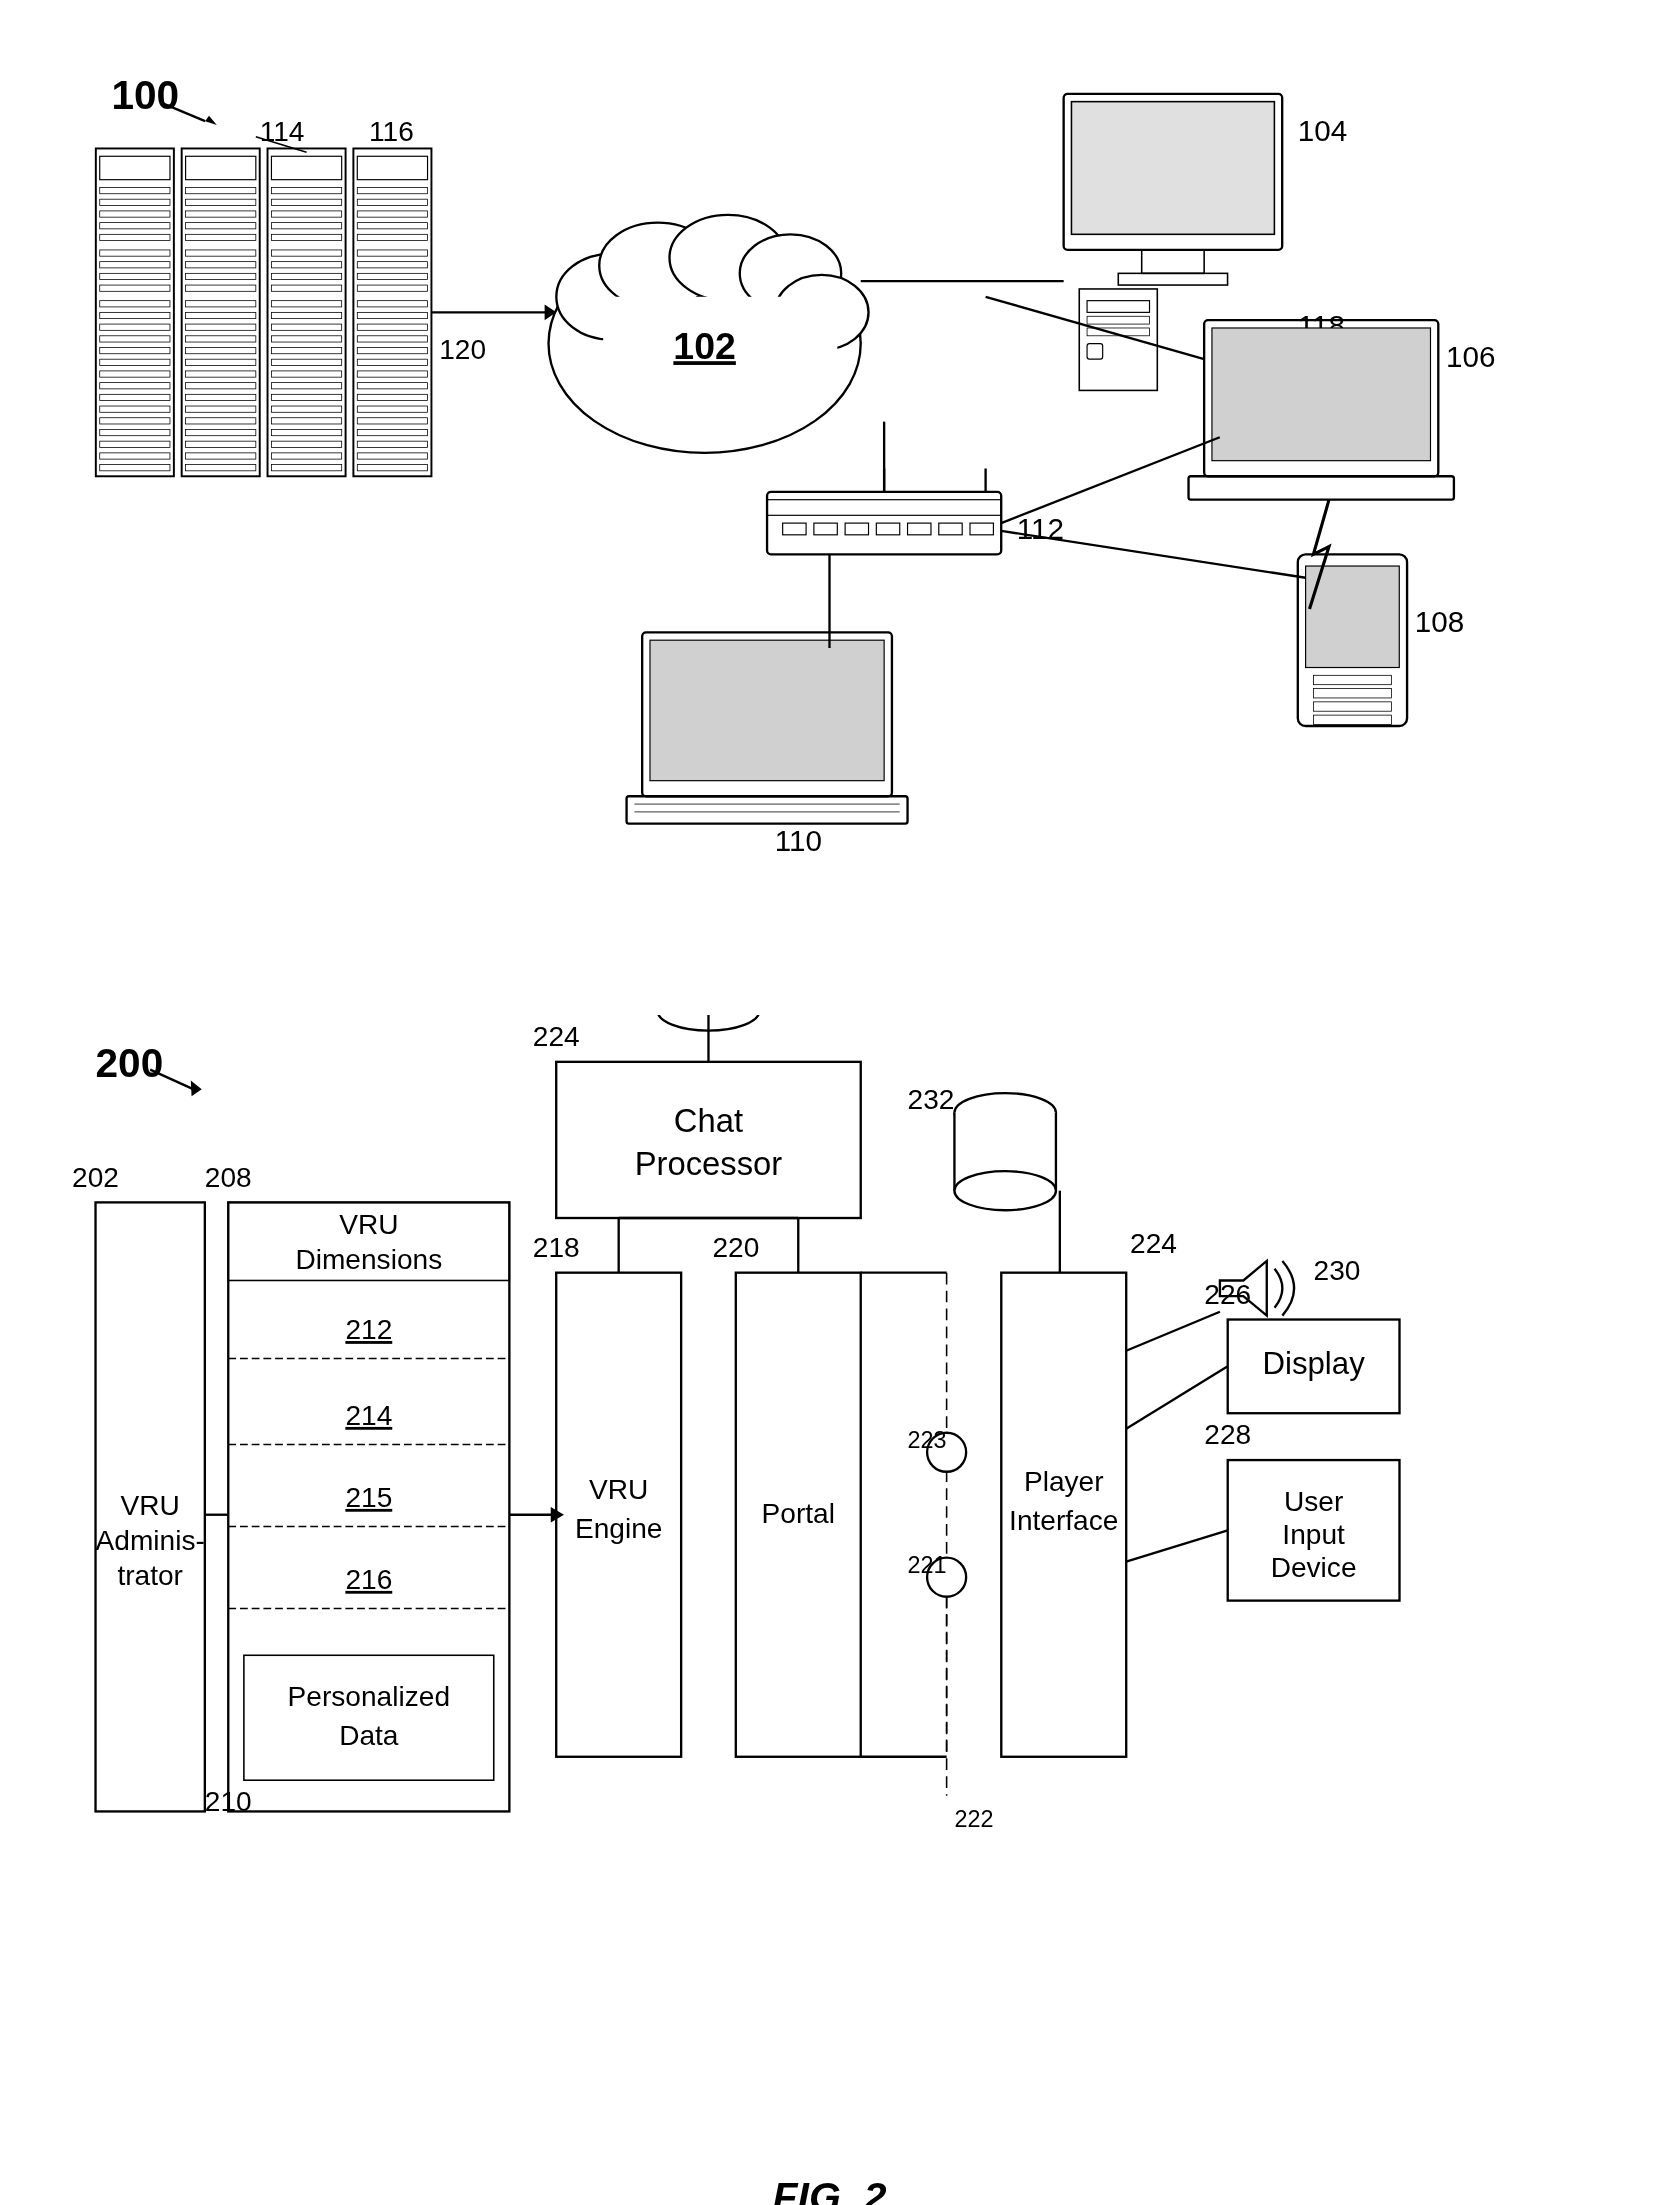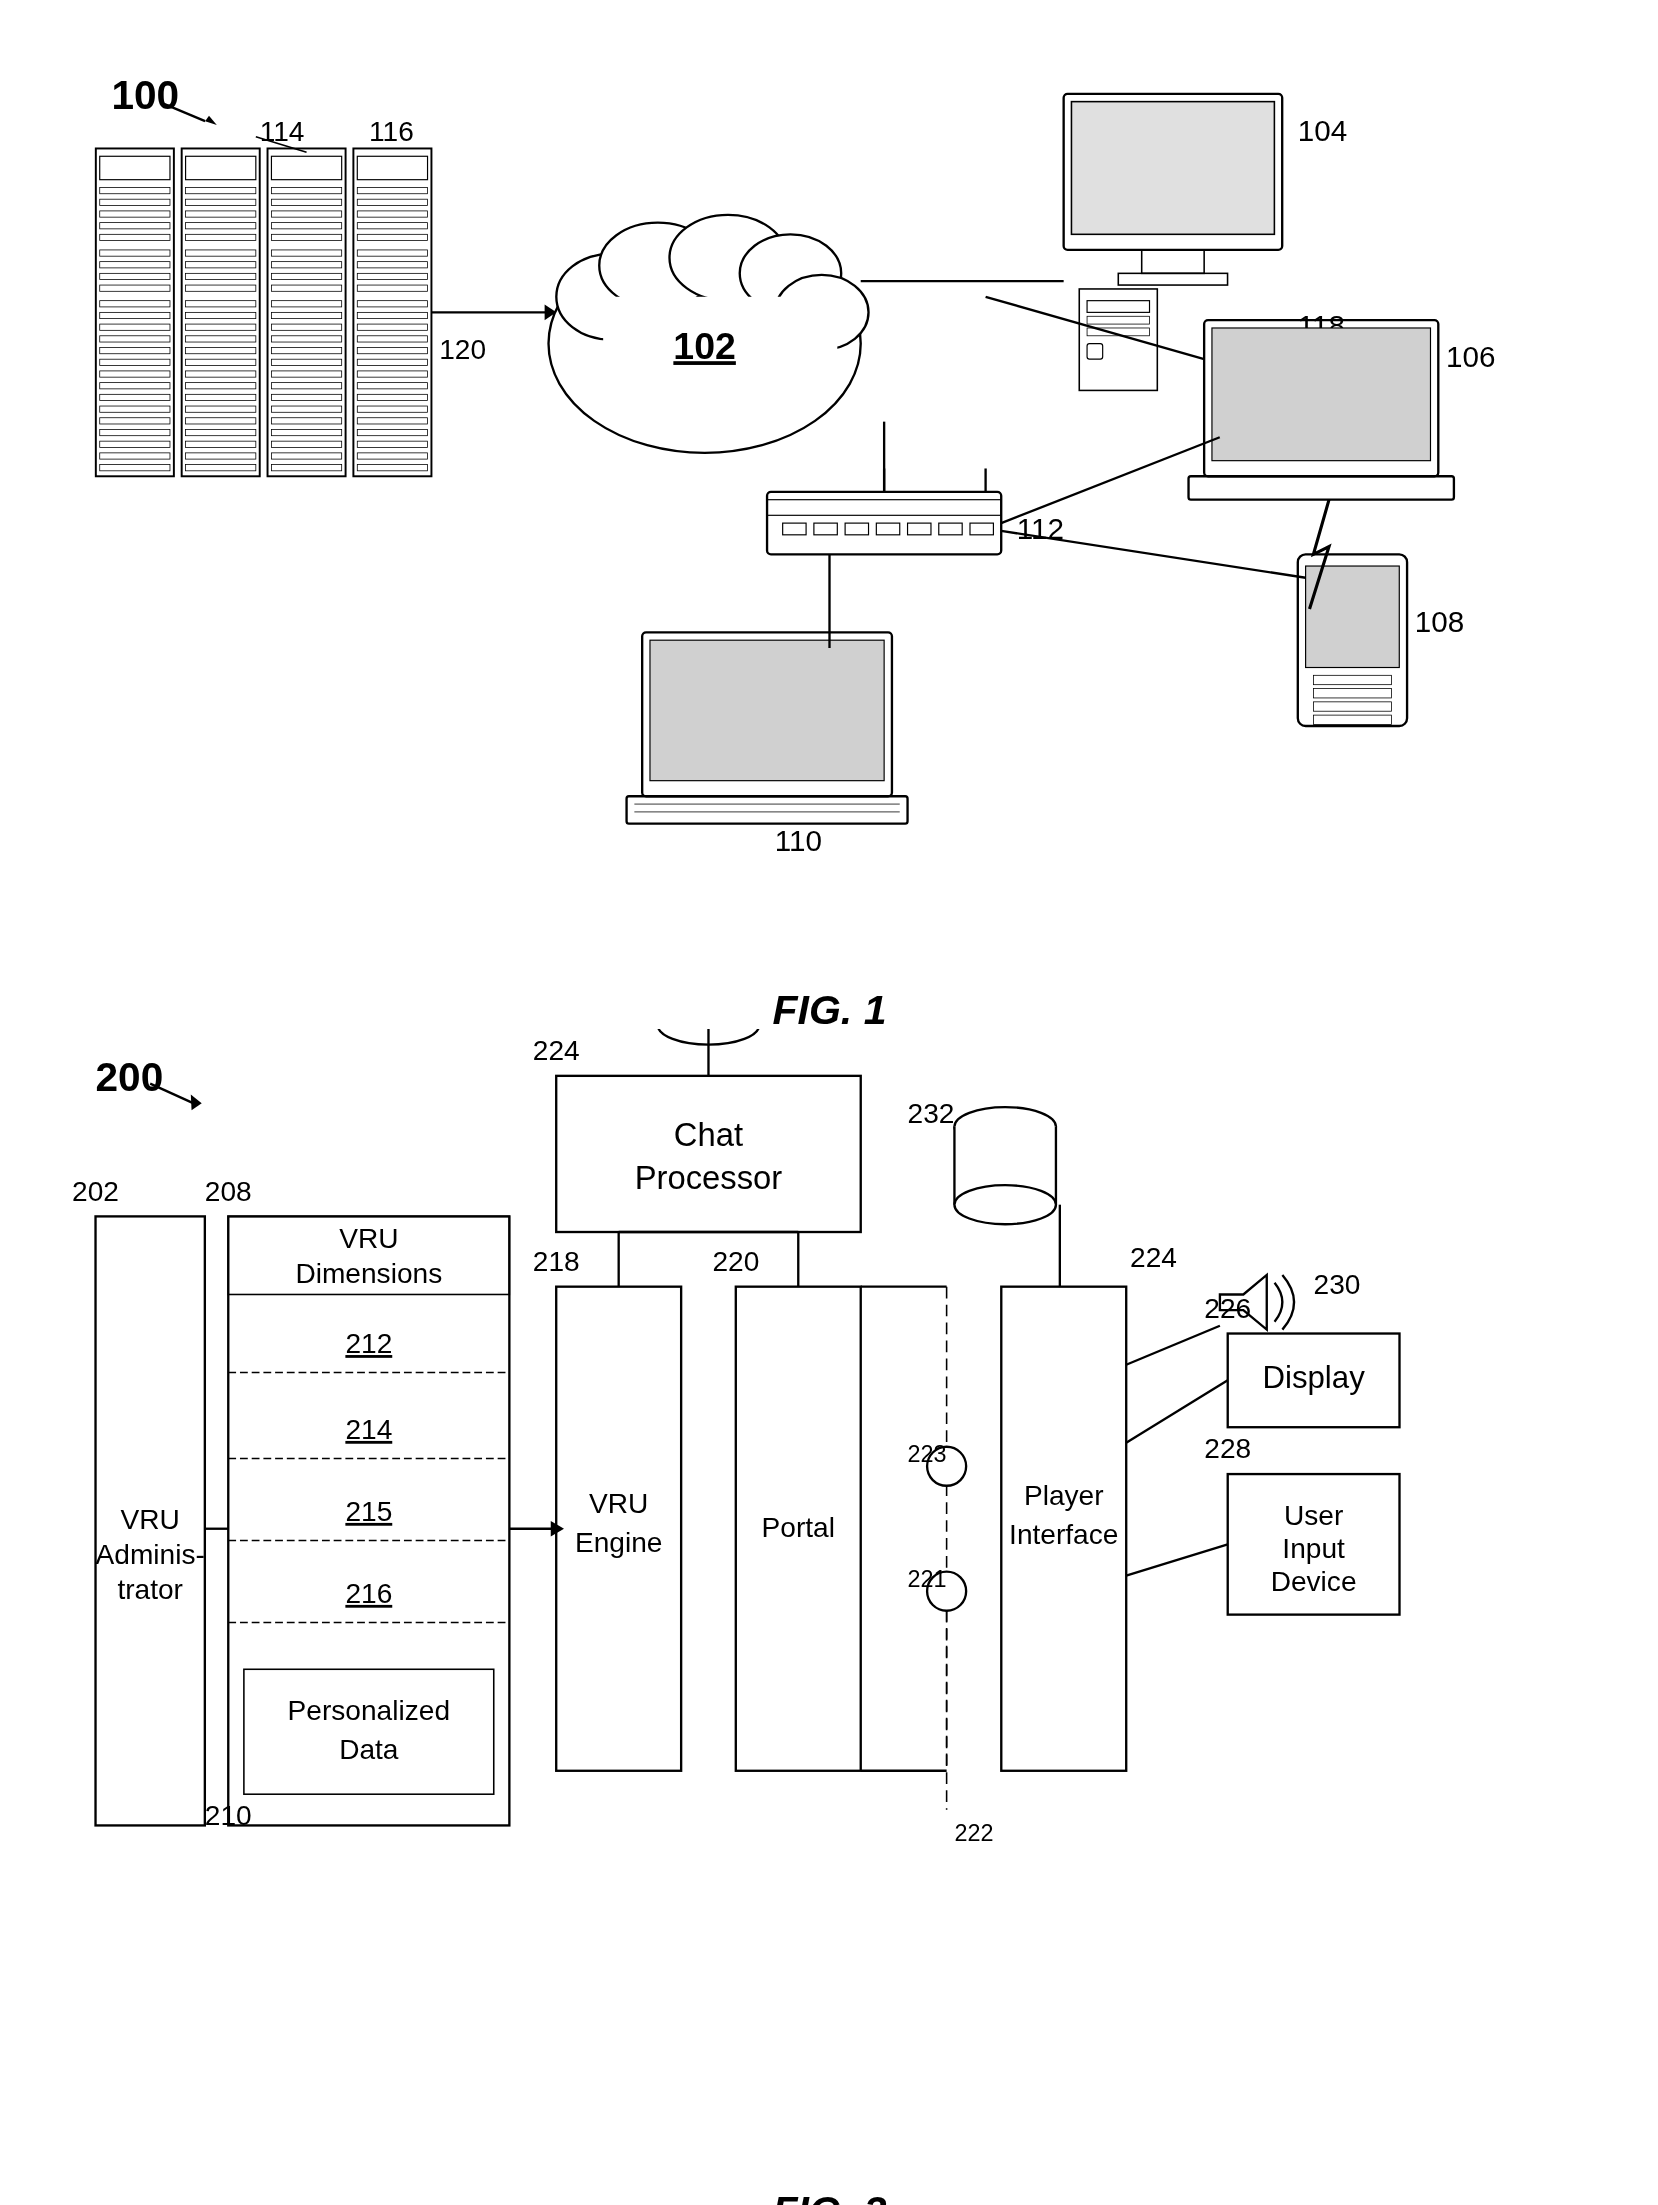--- a/index.html
+++ b/index.html
@@ -26,21 +26,21 @@
       width: 100%;
       height: 937px;
       border: none;
     }
 
     
     .fig2-area {
       position: relative;
       width: 100%;
       height: 1171px;
-      margin-top: 45px;
+      margin-top: 31px;
     }
 
     .fig-label {
       font-size: 41px;
       font-weight: bold;
       font-style: italic;
       text-align: center;
       margin-top: 15.6px;
     }
 
@@ -288,21 +288,20 @@
 
       <line x1="1220" y1="610" x2="1500" y2="500" stroke="black" stroke-width="3"></line>
 
       <line x1="1220" y1="620" x2="1610" y2="680" stroke="black" stroke-width="3"></line>
 
       <line x1="1200" y1="320" x2="1480" y2="400" stroke="black" stroke-width="3"></line>
 
     </svg>
 
     
-    <div class="fig-label">FIG. 1</div>
   </div>
 
   <div class="fig2-area">
     <svg class="fig2-svg" viewBox="0 0 2000 1460" xmlns="http://www.w3.org/2000/svg">
 
       <text x="60" y="80" font-size="52" font-weight="bold">200</text>
       <line x1="130" y1="70" x2="185" y2="95" stroke="black" stroke-width="3"></line>
       <polygon points="182,84 196,95 183,104" fill="black"></polygon>
 
       <g transform="translate(60, 240)">

